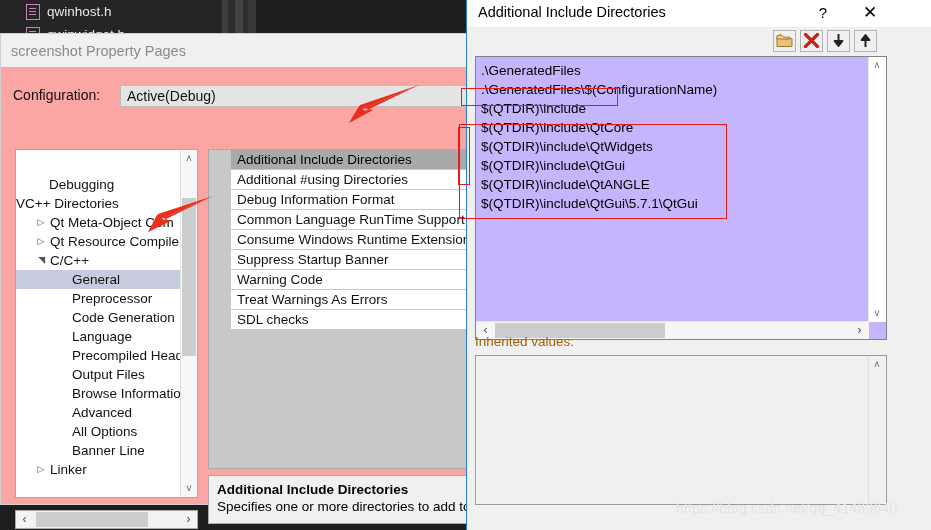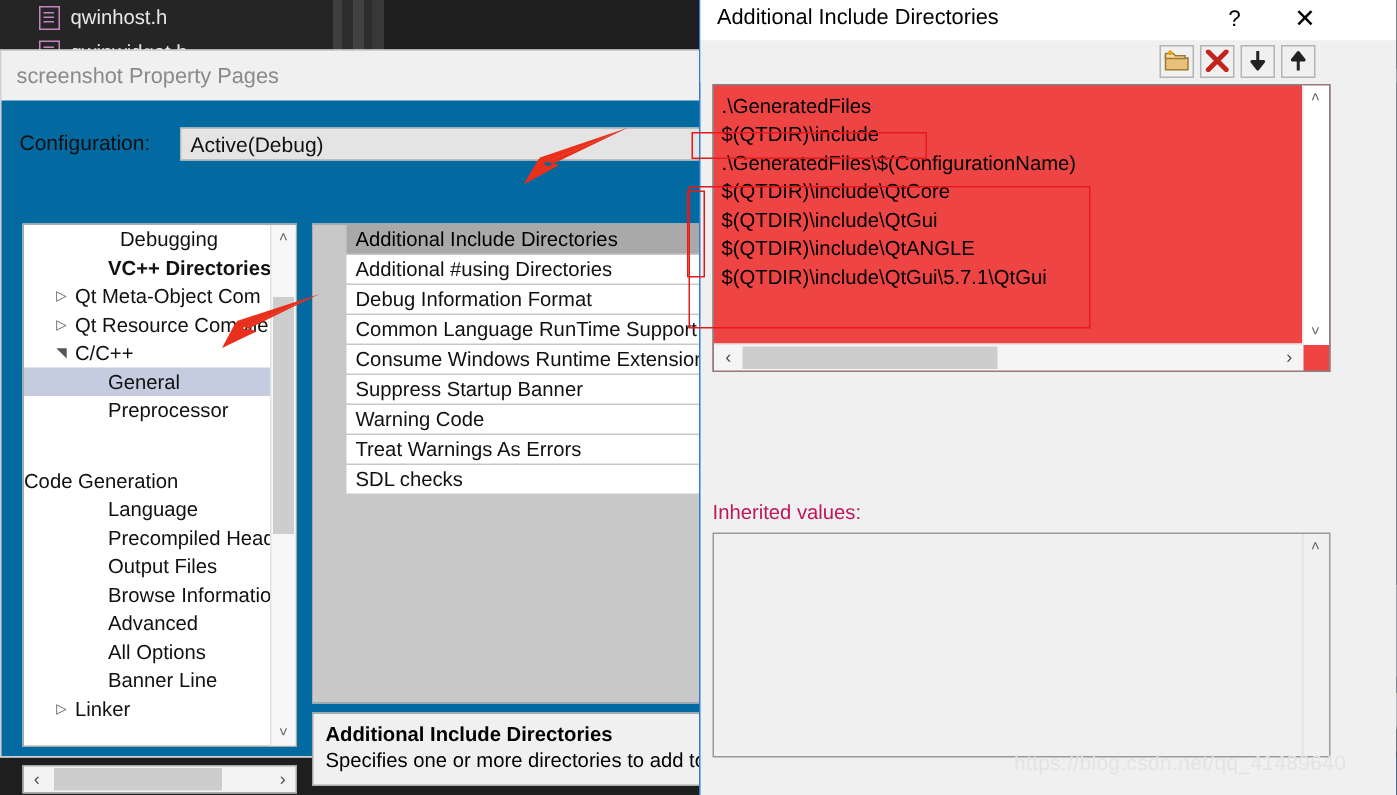--- a/index.html
+++ b/index.html
@@ -35,21 +35,21 @@
   #bg-right .cellplain{position:absolute;left:1px;top:408px;font-size:12.5px;white-space:nowrap;}
   #bg-right .lowpanel{position:absolute;left:3px;top:390px;width:42px;height:60px;background:#efefef;border-top:1px solid #c8c8c8;}
   #bg-right .btnstub{position:absolute;left:20px;top:462px;width:25px;height:22px;background:#efefef;border:1px solid #adadad;}
   #bg-right .taskbar{position:absolute;left:3px;top:505px;width:42px;height:25px;background:#0078d7;}
   #bg-right .blackstrip{position:absolute;left:3px;top:484px;width:42px;height:21px;background:#1e1e1e;}
 
   
   #propwin{position:absolute;left:0;top:33px;width:898px;height:472px;background:#f0f0f0;
      border:1px solid #d0d0d0;box-sizing:border-box;}
   #prop-title{position:absolute;left:10px;top:9px;font-size:14.5px;color:#8a8a8a;}
-  #prop-body{position:absolute;left:0;top:33px;right:0;bottom:0;background:#0369a1;}
+  #prop-body{position:absolute;left:0;top:33px;right:0;bottom:0;background:#fca5a5;}
   #cfg-row{position:absolute;left:12px;top:18px;width:860px;height:22px;}
   #cfg-label{position:absolute;left:0;top:2px;font-size:14px;color:#111;}
   #cfg-combo{position:absolute;left:107px;top:0;width:760px;height:22px;background:#e4e4e4;
      border:1px solid #bdbdbd;box-sizing:border-box;font-size:14px;color:#111;padding:2px 0 0 6px;}
 
   
   #tree-outer{position:absolute;left:14px;top:82px;width:183px;height:349px;background:#fff;
      border:1px solid #a9a9a9;box-sizing:border-box;}
   #tree-scroll{position:absolute;left:0;top:0;right:16px;bottom:0;overflow:hidden;}
   .tnode{height:19px;line-height:19px;font-size:13.5px;color:#111;white-space:nowrap;position:relative;}
@@ -82,29 +82,29 @@
   
   #dlg{position:absolute;left:466px;top:0;width:465px;height:530px;background:#f0f0f0;
      border-left:1px solid #2a7fd4;box-sizing:border-box;}
   #dlg-titlebar{position:absolute;left:0;top:0;right:0;height:27px;background:#fff;}
   #dlg-title{position:absolute;left:11px;top:4px;font-size:14.5px;color:#000;}
   #dlg-help{position:absolute;left:345px;top:2px;width:22px;height:22px;line-height:22px;text-align:center;font-size:15px;color:#000;}
   #dlg-close{position:absolute;left:390px;top:2px;width:26px;height:22px;line-height:22px;text-align:center;font-size:17px;color:#000;}
   #dlg-toolbar{position:absolute;left:0;top:27px;right:0;height:28px;background:#f0f0f0;}
   .tbtn{position:absolute;top:3px;width:23px;height:22px;background:#f0f0f0;border:1px solid #b4b4b4;box-sizing:border-box;}
   .tbtn svg{display:block;margin:2px auto 0;}
-  #list-box{position:absolute;left:8px;top:56px;width:412px;height:192px;background:#ef4444;
+  #list-box{position:absolute;left:8px;top:56px;width:412px;height:284px;background:#c4b5fd;
      border:1px solid #828282;box-sizing:border-box;}
   #list-inner{position:absolute;left:0;top:0;right:17px;bottom:17px;overflow:hidden;padding:4px 0 0 5px;}
   .litem{height:19px;line-height:19px;font-size:13.5px;color:#000;white-space:nowrap;}
   #list-vsb{position:absolute;right:0;top:0;width:17px;bottom:17px;background:#fff;border-left:1px solid #e6e6e6;}
   #list-hsb{position:absolute;left:0;right:17px;bottom:0;height:17px;background:#f5f5f5;border-top:1px solid #e6e6e6;}
   #list-hthumb{position:absolute;left:19px;top:1px;width:170px;height:15px;background:#cdcdcd;}
   .hsa{position:absolute;top:0;width:19px;height:16px;line-height:16px;text-align:center;font-size:12px;color:#4a4a4a;}
-  #inh-label{position:absolute;left:8px;top:334px;font-size:13.5px;color:#be185d;}
+  #inh-label{position:absolute;left:8px;top:334px;font-size:13.5px;color:#a16207;}
   #inh-box{position:absolute;left:8px;top:355px;width:412px;height:150px;background:#f0f0f0;
      border:1px solid #9a9a9a;box-sizing:border-box;}
   #inh-vsb{position:absolute;right:0;top:0;width:17px;bottom:0;background:#f0f0f0;border-left:1px solid #e0e0e0;}
 
   
   .redbox{position:absolute;border:1.6px solid #e8191a;box-sizing:border-box;pointer-events:none;}
   .arrow{position:absolute;pointer-events:none;}
   #watermark{position:absolute;left:676px;top:500px;font-size:14px;color:#e3e3e3;
      letter-spacing:.2px;white-space:nowrap;pointer-events:none;}
 </style>
@@ -159,45 +159,45 @@
   <div id="prop-body">
 
     <div id="cfg-row">
       <div id="cfg-label">Configuration:</div>
       <div id="cfg-combo">Active(Debug)</div>
     </div>
 
     <div id="tree-outer">
       <div id="tree-scroll">
           <div class="tnode">
-            <span class="lbl" style="padding-left: 64px;">Debugging</span>
-          </div>
-          <div class="tnode">
-            <span class="lbl" style="padding-left: 56px; font-weight: bold;">VC++ Directories</span>
+            <span class="lbl" style="padding-left: 33px; margin-top: 25px;">Debugging</span>
+          </div>
+          <div class="tnode">
+            <span class="lbl" style="">VC++ Directories</span>
           </div>
           <div class="tnode">
             <span class="exp" style="left: 18px;">▷</span>
             <span class="lbl" style="padding-left: 34px;">Qt Meta-Object Com</span>
           </div>
           <div class="tnode">
             <span class="exp" style="left: 18px;">▷</span>
             <span class="lbl" style="padding-left: 34px;">Qt Resource Compile</span>
           </div>
           <div class="tnode">
             <span class="exp" style="left: 18px; transform: rotate(-90deg);">◢</span>
             <span class="lbl" style="padding-left: 34px;">C/C++</span>
           </div>
           <div class="tnode sel">
             <span class="lbl" style="padding-left: 56px;">General</span>
           </div>
           <div class="tnode">
             <span class="lbl" style="padding-left: 56px;">Preprocessor</span>
           </div>
           <div class="tnode">
-            <span class="lbl" style=" margin-top: 28px;">Code Generation</span>
+            <span class="lbl" style="padding-left: 56px;">Code Generation</span>
           </div>
           <div class="tnode">
             <span class="lbl" style="padding-left: 56px;">Language</span>
           </div>
           <div class="tnode">
             <span class="lbl" style="padding-left: 56px;">Precompiled Head</span>
           </div>
           <div class="tnode">
             <span class="lbl" style="padding-left: 56px;">Output Files</span>
           </div>
@@ -292,23 +292,24 @@
     <div class="tbtn" style="left:387px">
       <svg width="17" height="15" viewBox="0 0 17 15">
         <path d="M8.5 14 v-8.2 M4.6 7 L8.5 2 L12.4 7 Z" stroke="#222" stroke-width="2" fill="#222" stroke-linejoin="round"></path>
       </svg>
     </div>
   </div>
 
   <div id="list-box">
     <div id="list-inner">
         <div class="litem">.\GeneratedFiles</div>
+        <div class="litem">.\GeneratedFiles\$(ConfigurationName)</div>
         <div class="litem">$(QTDIR)\include</div>
-        <div class="litem">.\GeneratedFiles\$(ConfigurationName)</div>
         <div class="litem">$(QTDIR)\include\QtCore</div>
+        <div class="litem">$(QTDIR)\include\QtWidgets</div>
         <div class="litem">$(QTDIR)\include\QtGui</div>
         <div class="litem">$(QTDIR)\include\QtANGLE</div>
         <div class="litem">$(QTDIR)\include\QtGui\5.7.1\QtGui</div>
       </div>
     <div id="list-vsb">
       <div class="sb-arrow">˄</div>
       <div class="sb-arrow" style="position:absolute;bottom:0">˅</div>
     </div>
     <div id="list-hsb">
       <div class="hsa" style="left:0">‹</div>

